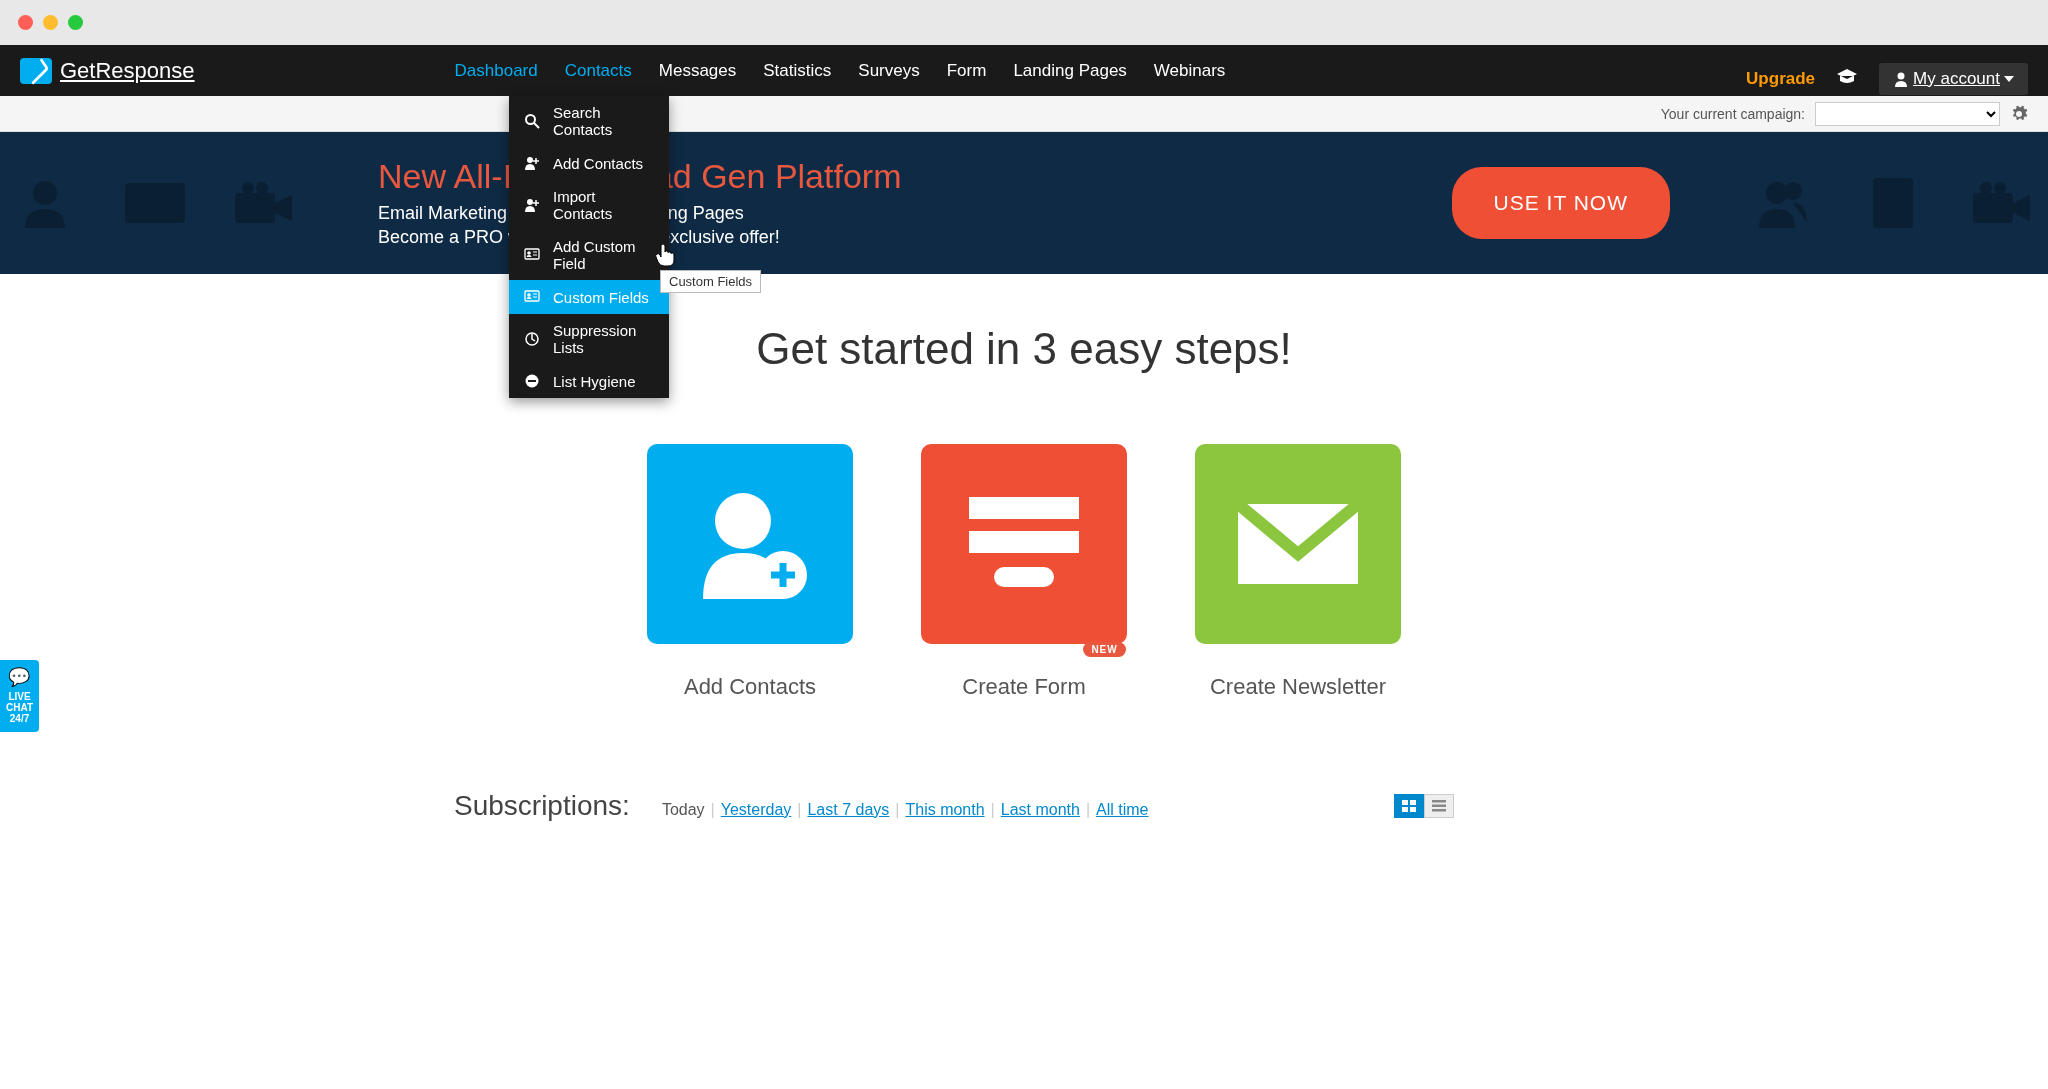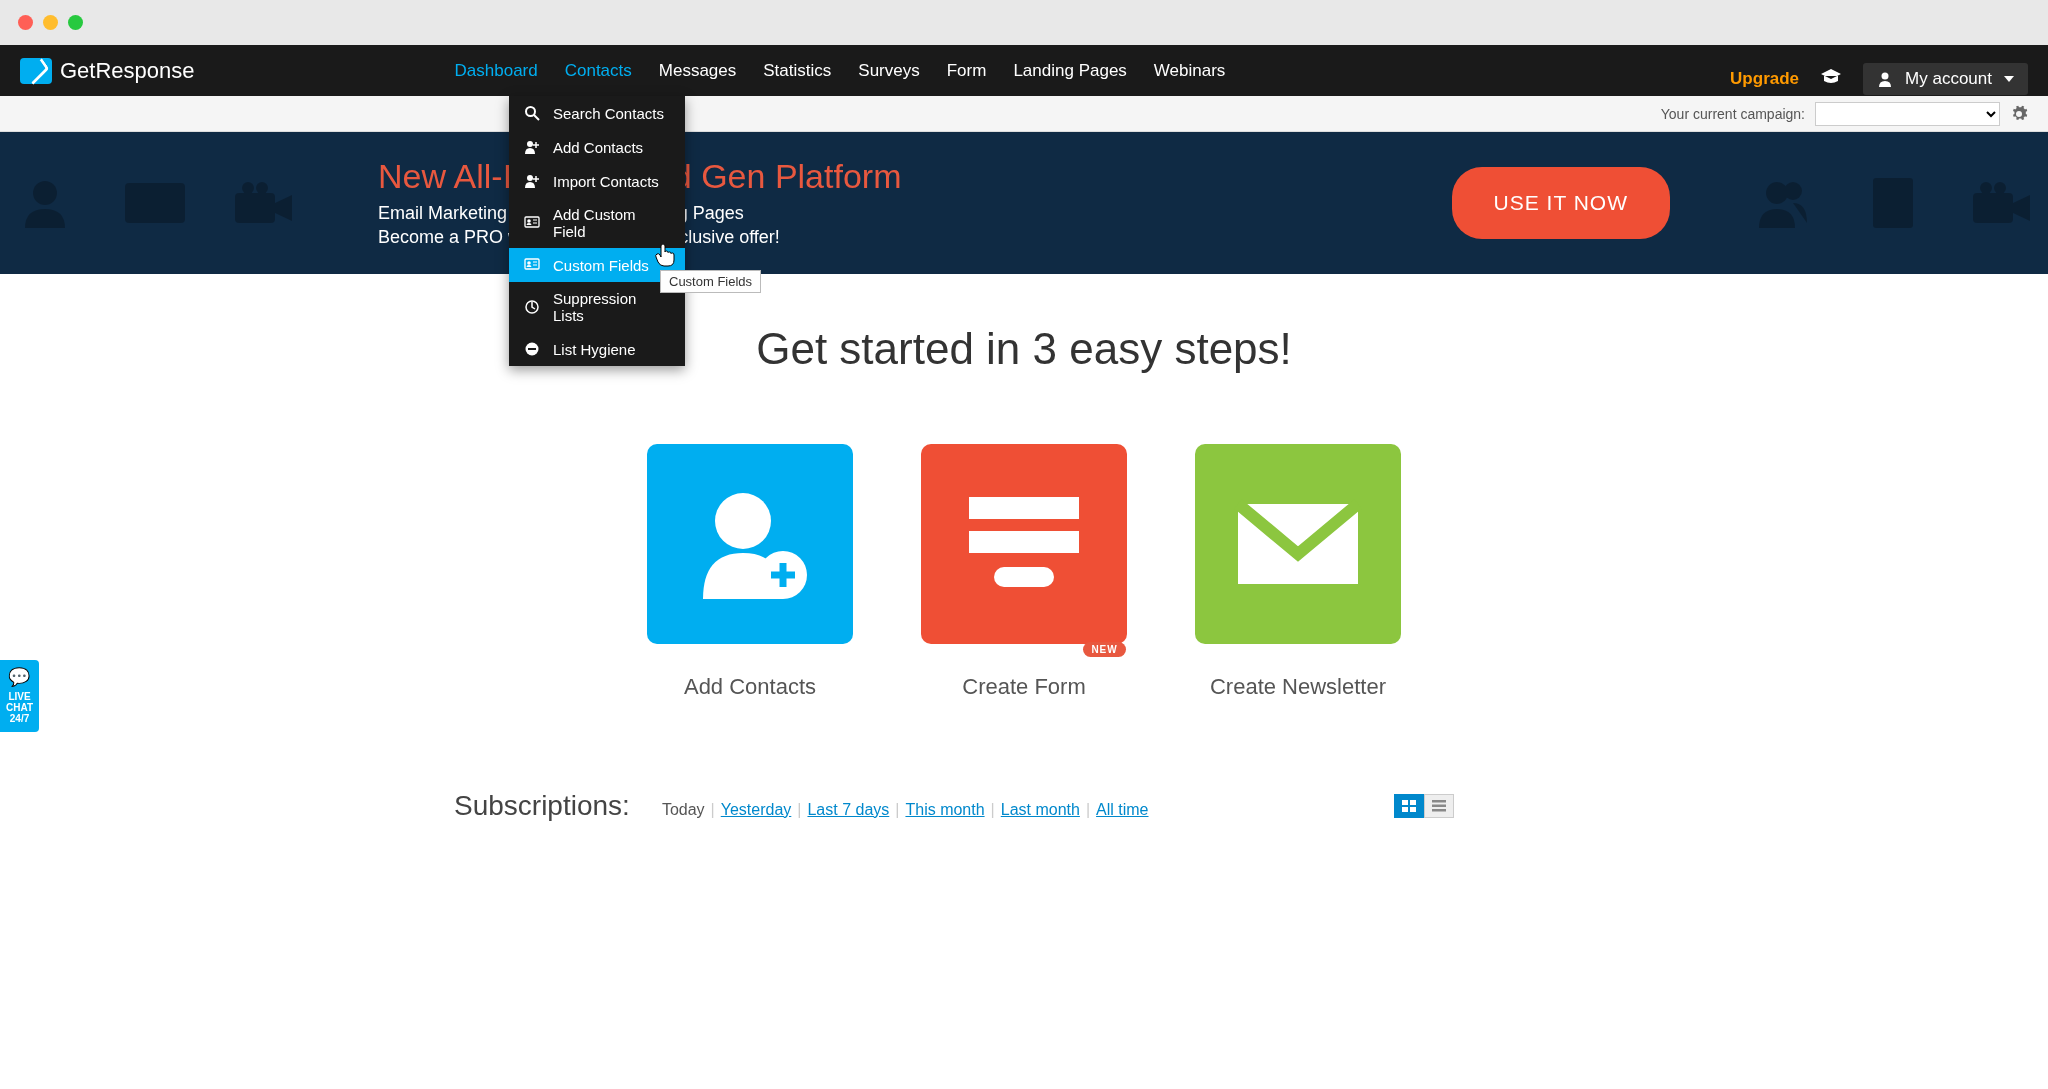--- a/index.html
+++ b/index.html
@@ -3,44 +3,44 @@
 <meta charset="utf-8">
 <style>
   * { margin: 0; padding: 0; box-sizing: border-box; }
   body { font-family: -apple-system, Helvetica, Arial, sans-serif; background: #fff; width: 2048px; }
   .mac-titlebar { height: 45px; background: #e8e8e8; display: flex; align-items: center; padding-left: 18px; gap: 10px; }
   .mac-dot { width: 15px; height: 15px; border-radius: 50%; }
   .dot-red { background: #ff5f56; }
   .dot-yellow { background: #ffbd2e; }
   .dot-green { background: #27c93f; }
   .top-nav { background: #1a1a1a; height: 51px; display: flex; align-items: center; padding: 0 20px; color: #fff; }
-  .logo { display: flex; align-items: center; gap: 8px; font-size: 22px; font-weight: 500; }
+  .logo { display: flex; align-items: center; gap: 8px; font-size: 22px; font-weight: 500; text-decoration: underline; }
   .logo-icon { width: 32px; height: 26px; background: #00aef0; border-radius: 4px; position: relative; }
   .logo-icon::after { content: ""; position: absolute; left: 6px; top: 7px; width: 20px; height: 10px; border-bottom: 3px solid #fff; border-right: 3px solid #fff; transform: rotate(-45deg) skewX(-10deg); border-radius: 0 0 4px 0; }
   .nav-items { display: flex; margin-left: 260px; gap: 27px; font-size: 17px; }
   .nav-items a { color: #fff; text-decoration: none; cursor: pointer; }
   .nav-items a.active { color: #00aef0; }
   .nav-right { margin-left: auto; display: flex; align-items: center; gap: 20px; font-size: 17px; margin-top: 16px; }
   .upgrade { color: #ff9a00; font-weight: 600; cursor: pointer; }
   .grad-icon { width: 24px; height: 18px; display: inline-block; }
-  .my-account { background: #333; padding: 6px 14px; border-radius: 3px; display: flex; align-items: center; gap: 12px; cursor: pointer; }
+  .my-account { background: #333; padding: 6px 14px; border-radius: 3px; display: flex; align-items: center; gap: 4px; cursor: pointer; text-decoration: underline; }
   .caret-down { width: 0; height: 0; border-left: 5px solid transparent; border-right: 5px solid transparent; border-top: 6px solid #fff; }
   .campaign-bar { height: 36px; background: #f5f5f5; border-bottom: 1px solid #ddd; display: flex; align-items: center; justify-content: flex-end; padding-right: 20px; gap: 10px; font-size: 14px; color: #555; }
   .campaign-select { width: 185px; height: 24px; border: 1px solid #ccc; background: #fff; font-size: 13px; }
   .gear-icon { width: 18px; height: 18px; cursor: pointer; }
   .hero { background: #0f2a44; height: 142px; position: relative; overflow: hidden; display: flex; align-items: center; }
   .hero-icons-left, .hero-icons-right { position: absolute; top: 0; bottom: 0; display: flex; align-items: center; gap: 40px; }
   .hero-icons-left { left: 10px; }
   .hero-icons-right { right: 10px; }
   .hero-icon { width: 70px; height: 60px; opacity: 0.25; }
   .hero-content { margin-left: 378px; color: #fff; }
   .hero-title { color: #e8583f; font-size: 34px; font-weight: 400; margin-bottom: 6px; }
   .hero-sub { font-size: 18px; line-height: 1.3; }
   .hero-btn { position: absolute; right: 378px; top: 50%; transform: translateY(-50%); background: #ef4f35; color: #fff; border: none; padding: 24px 42px; font-size: 21px; border-radius: 30px; cursor: pointer; letter-spacing: 1px; }
-  .dropdown { position: absolute; left: 509px; top: 96px; background: #1a1a1a; width: 176px; z-index: 100; box-shadow: 0 4px 12px rgba(0,0,0,0.4); }
+  .dropdown { position: absolute; left: 509px; top: 96px; background: #1a1a1a; width: 160px; z-index: 100; box-shadow: 0 4px 12px rgba(0,0,0,0.4); }
   .dropdown-item { display: flex; align-items: center; gap: 12px; padding: 8px 14px; color: #fff; font-size: 15px; cursor: pointer; }
   .dropdown-item.highlighted { background: #00aef0; }
   .dropdown-item .dd-icon { width: 18px; height: 18px; display: flex; align-items: center; justify-content: center; flex-shrink: 0; }
   .cursor-hand { position: absolute; left: 655px; top: 244px; z-index: 101; pointer-events: none; }
   .tooltip { position: absolute; left: 660px; top: 270px; background: #fefefe; border: 1px solid #bbb; padding: 3px 8px; font-size: 13px; color: #333; z-index: 102; }
   .main { text-align: center; padding-top: 50px; }
   .main h1 { font-size: 44px; color: #333; font-weight: 500; }
   .steps { display: flex; justify-content: center; gap: 68px; margin-top: 70px; }
   .step { display: flex; flex-direction: column; align-items: center; gap: 30px; }
   .step-tile { width: 206px; height: 200px; border-radius: 10px; display: flex; align-items: center; justify-content: center; cursor: pointer; }

